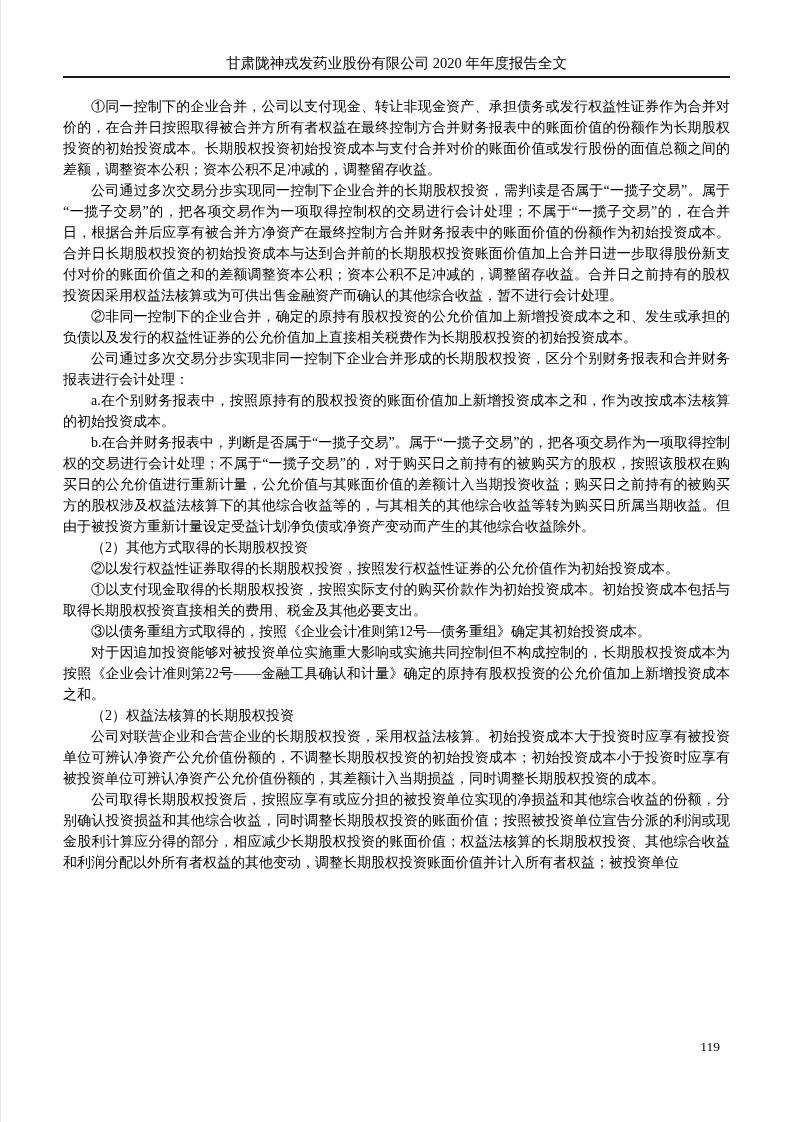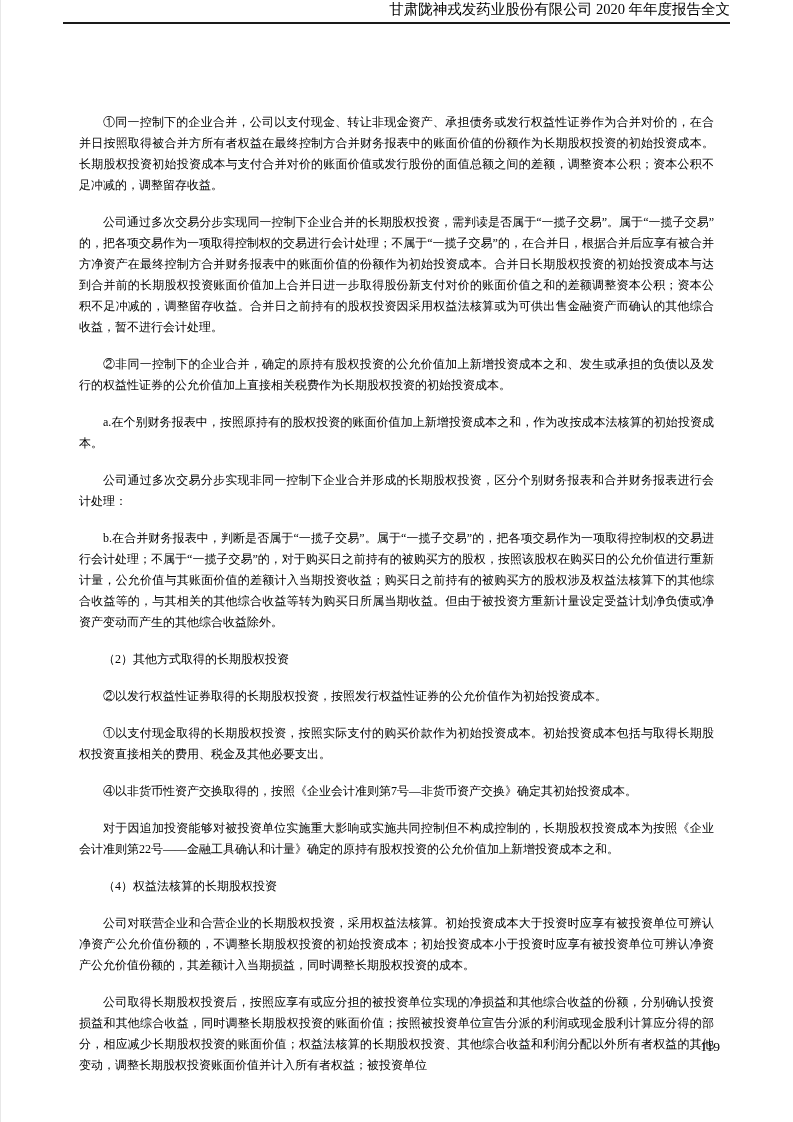--- a/index.html
+++ b/index.html
@@ -18,39 +18,40 @@
     box-sizing: border-box;
     border-left: 1px solid #e8e8e8;
   }
   .header {
     position: absolute;
     top: 0;
     left: 62px;
     width: 667px;
   }
   .header-title {
-    text-align: right;
+    padding-top: 54px;
+    text-align: center;
     font-size: 14.5px;
     line-height: 18px;
     white-space: nowrap;
   }
   .header-rule {
     margin-top: 4px;
     border-bottom: 2px solid #1a1a1a;
     height: 0;
   }
   .doc-body {
     position: absolute;
     top: 96px;
     left: 62px;
     width: 667px;
   }
   .doc-body p {
-    margin: 16px;
-    font-size: 12px;
+    margin: 0;
+    font-size: 14px;
     line-height: 21px;
     text-align: justify;
     text-indent: 2em;
     letter-spacing: 0;
     word-break: break-all;
   }
   .footer {
     position: absolute;
     top: 1037px;
     left: 62px;
@@ -72,29 +73,29 @@
 
   <div class="header">
     <div class="header-title">甘肃陇神戎发药业股份有限公司 2020 年年度报告全文</div>
     <div class="header-rule"></div>
   </div>
 
   <div class="doc-body">
     <p>①同一控制下的企业合并，公司以支付现金、转让非现金资产、承担债务或发行权益性证券作为合并对价的，在合并日按照取得被合并方所有者权益在最终控制方合并财务报表中的账面价值的份额作为长期股权投资的初始投资成本。长期股权投资初始投资成本与支付合并对价的账面价值或发行股份的面值总额之间的差额，调整资本公积；资本公积不足冲减的，调整留存收益。</p>
     <p>公司通过多次交易分步实现同一控制下企业合并的长期股权投资，需判读是否属于“一揽子交易”。属于“一揽子交易”的，把各项交易作为一项取得控制权的交易进行会计处理；不属于“一揽子交易”的，在合并日，根据合并后应享有被合并方净资产在最终控制方合并财务报表中的账面价值的份额作为初始投资成本。合并日长期股权投资的初始投资成本与达到合并前的长期股权投资账面价值加上合并日进一步取得股份新支付对价的账面价值之和的差额调整资本公积；资本公积不足冲减的，调整留存收益。合并日之前持有的股权投资因采用权益法核算或为可供出售金融资产而确认的其他综合收益，暂不进行会计处理。</p>
     <p>②非同一控制下的企业合并，确定的原持有股权投资的公允价值加上新增投资成本之和、发生或承担的负债以及发行的权益性证券的公允价值加上直接相关税费作为长期股权投资的初始投资成本。</p>
+    <p>公司通过多次交易分步实现非同一控制下企业合并形成的长期股权投资，区分个别财务报表和合并财务报表进行会计处理：</p>
     <p>a.在个别财务报表中，按照原持有的股权投资的账面价值加上新增投资成本之和，作为改按成本法核算的初始投资成本。</p>
-    <p>公司通过多次交易分步实现非同一控制下企业合并形成的长期股权投资，区分个别财务报表和合并财务报表进行会计处理：</p>
     <p>b.在合并财务报表中，判断是否属于“一揽子交易”。属于“一揽子交易”的，把各项交易作为一项取得控制权的交易进行会计处理；不属于“一揽子交易”的，对于购买日之前持有的被购买方的股权，按照该股权在购买日的公允价值进行重新计量，公允价值与其账面价值的差额计入当期投资收益；购买日之前持有的被购买方的股权涉及权益法核算下的其他综合收益等的，与其相关的其他综合收益等转为购买日所属当期收益。但由于被投资方重新计量设定受益计划净负债或净资产变动而产生的其他综合收益除外。</p>
     <p>（2）其他方式取得的长期股权投资</p>
     <p>②以发行权益性证券取得的长期股权投资，按照发行权益性证券的公允价值作为初始投资成本。</p>
     <p>①以支付现金取得的长期股权投资，按照实际支付的购买价款作为初始投资成本。初始投资成本包括与取得长期股权投资直接相关的费用、税金及其他必要支出。</p>
-    <p>④以非货币性资产交换取得的，按照《企业会计准则第7号—非货币资产交换》确定其初始投资成本。</p>
+    <p>③以债务重组方式取得的，按照《企业会计准则第12号—债务重组》确定其初始投资成本。</p>
     <p>对于因追加投资能够对被投资单位实施重大影响或实施共同控制但不构成控制的，长期股权投资成本为按照《企业会计准则第22号——金融工具确认和计量》确定的原持有股权投资的公允价值加上新增投资成本之和。</p>
-    <p>（4）权益法核算的长期股权投资</p>
+    <p>（2）权益法核算的长期股权投资</p>
     <p>公司对联营企业和合营企业的长期股权投资，采用权益法核算。初始投资成本大于投资时应享有被投资单位可辨认净资产公允价值份额的，不调整长期股权投资的初始投资成本；初始投资成本小于投资时应享有被投资单位可辨认净资产公允价值份额的，其差额计入当期损益，同时调整长期股权投资的成本。</p>
     <p>公司取得长期股权投资后，按照应享有或应分担的被投资单位实现的净损益和其他综合收益的份额，分别确认投资损益和其他综合收益，同时调整长期股权投资的账面价值；按照被投资单位宣告分派的利润或现金股利计算应分得的部分，相应减少长期股权投资的账面价值；权益法核算的长期股权投资、其他综合收益和利润分配以外所有者权益的其他变动，调整长期股权投资账面价值并计入所有者权益；被投资单位</p>
   </div>
 
   <div class="footer">
     <span class="page-number">119</span>
   </div>
 
 </div>
 

